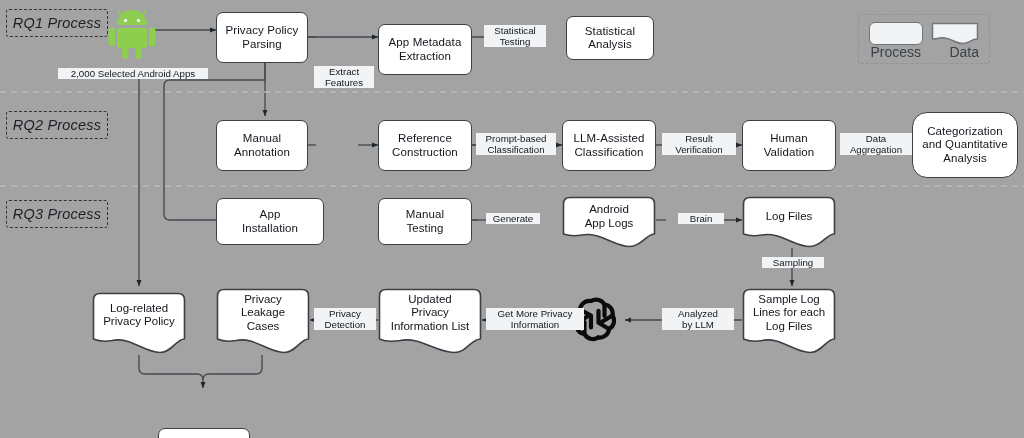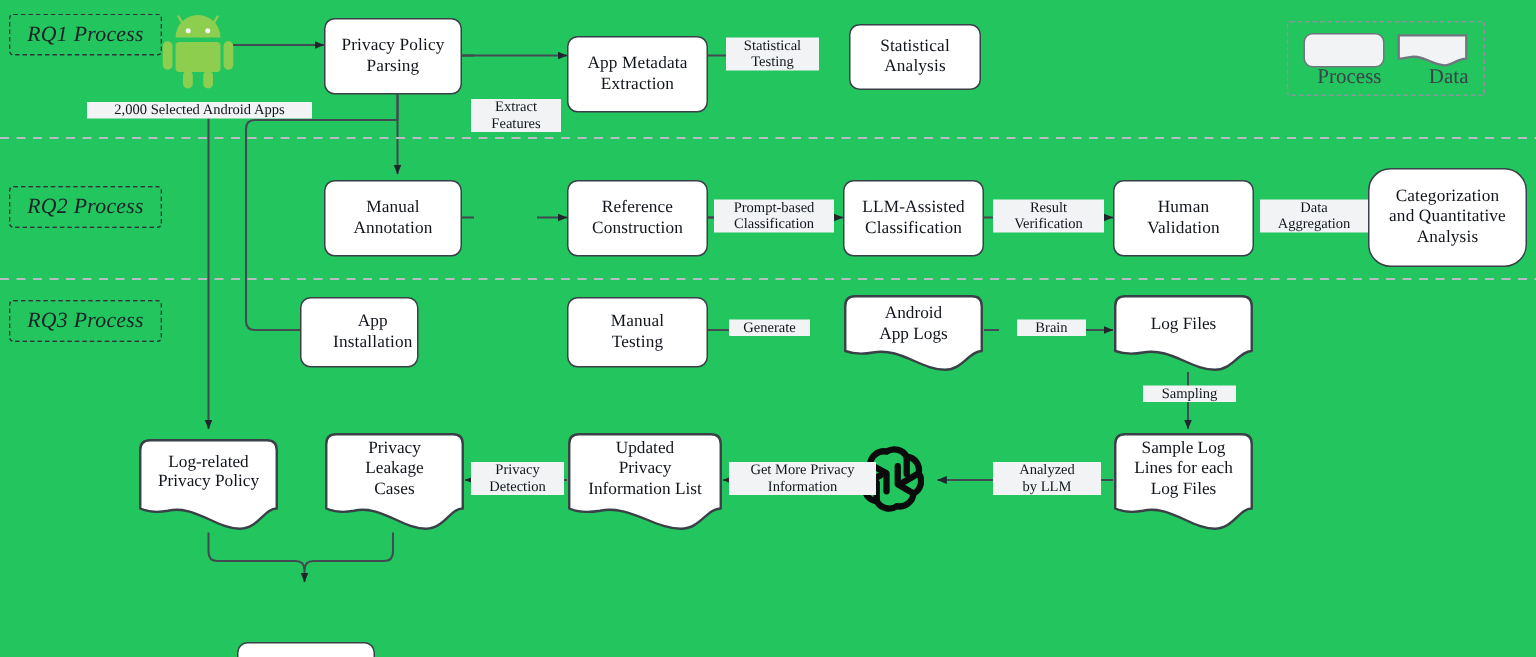--- a/index.html
+++ b/index.html
@@ -1,17 +1,17 @@
 <!DOCTYPE html>
 <html><head>
 <meta charset="utf-8">
 <style>
   html,body{margin:0;padding:0;background:#f1f3f5;}
   body{width:1024px;height:438px;overflow:hidden;font-family:"Liberation Sans",sans-serif;}
-  #stage{position:relative;width:1024px;height:438px;background:#22c55e;font-family:Liberation Serif, serif;}
+  #stage{position:relative;width:1024px;height:438px;background:#a3a3a3;}
   svg#wires{position:absolute;left:0;top:0;width:1024px;height:438px;}
 
   .node{position:absolute;box-sizing:border-box;display:flex;align-items:center;
         justify-content:center;text-align:center;color:#12161c;
         font-size:11.5px;line-height:13.5px;letter-spacing:.1px;}
   .proc{background:#fff;border:1.6px solid #3a4047;border-radius:7px;}
   .node span{display:block;padding:0 3px;}
 
   .data{position:absolute;}
   .data .lbl{position:absolute;left:0;top:0;width:100%;display:flex;align-items:center;
@@ -95,21 +95,21 @@
 
     <g stroke="#b6bcc2" stroke-width="1.3" stroke-dasharray="6 5" fill="none">
       <path d="M0,92 L1024,92"></path>
       <path d="M0,186 L1024,186"></path>
     </g>
   </svg>
 
   <div class="lane-tag" style="left:6px;top:9px;width:100px;height:26px;">
     <span>RQ1 Process</span>
   </div>
-  <div class="lane-tag" style="left:6px;top:124px;width:100px;height:26px;">
+  <div class="lane-tag" style="left:6px;top:111px;width:100px;height:26px;">
     <span>RQ2 Process</span>
   </div>
   <div class="lane-tag" style="left:6px;top:200px;width:100px;height:26px;">
     <span>RQ3 Process</span>
   </div>
 
   <div class="legend" style="left:858px;top:14px;width:130px;height:48px;">
     <div class="key" style="left:10px;top:7px;width:52px;">
       <div class="kbox" style="width:52px;height:21px;"></div>
       <div class="kl" style="top:22px;">Process</div>
@@ -187,21 +187,21 @@
     <span>Human<br>Validation</span>
   </div>
   <div class="node proc" style="left:912px;top:112px;width:106px;height:66px;border-radius:15px;">
     <span>Categorization<br>and Quantitative<br>Analysis</span>
   </div>
 
   <div class="edge-label" style="left:476px;top:133px;width:80px;">Prompt-based<br>Classification</div>
   <div class="edge-label" style="left:662px;top:133px;width:74px;">Result<br>Verification</div>
   <div class="edge-label" style="left:840px;top:133px;width:72px;">Data<br>Aggregation</div>
 
-  <div class="node proc" style="left:200px;top:198px;width:79px;height:47px;justify-content:flex-end;">
+  <div class="node proc" style="left:216px;top:198px;width:108px;height:47px;">
     <span>App<br>Installation</span>
   </div>
   <div class="node proc" style="left:378px;top:198px;width:94px;height:47px;">
     <span>Manual<br>Testing</span>
   </div>
 
   <div class="data" style="left:562px;top:196px;width:94px;height:52px;">
     <svg width="94" height="52" viewBox="0 0 94 52">
       <path d="M1.5,8 Q1.5,1.5 8,1.5 H86 Q92.5,1.5 92.5,8 V38 C84,38 80,50.5 68,50.5 C52,50.5 38,35.5 20,39 C12,40.5 7,40 1.5,38 Z" fill="#fff" stroke="#3a4047" stroke-width="1.6" stroke-linejoin="round"></path>
     </svg>

